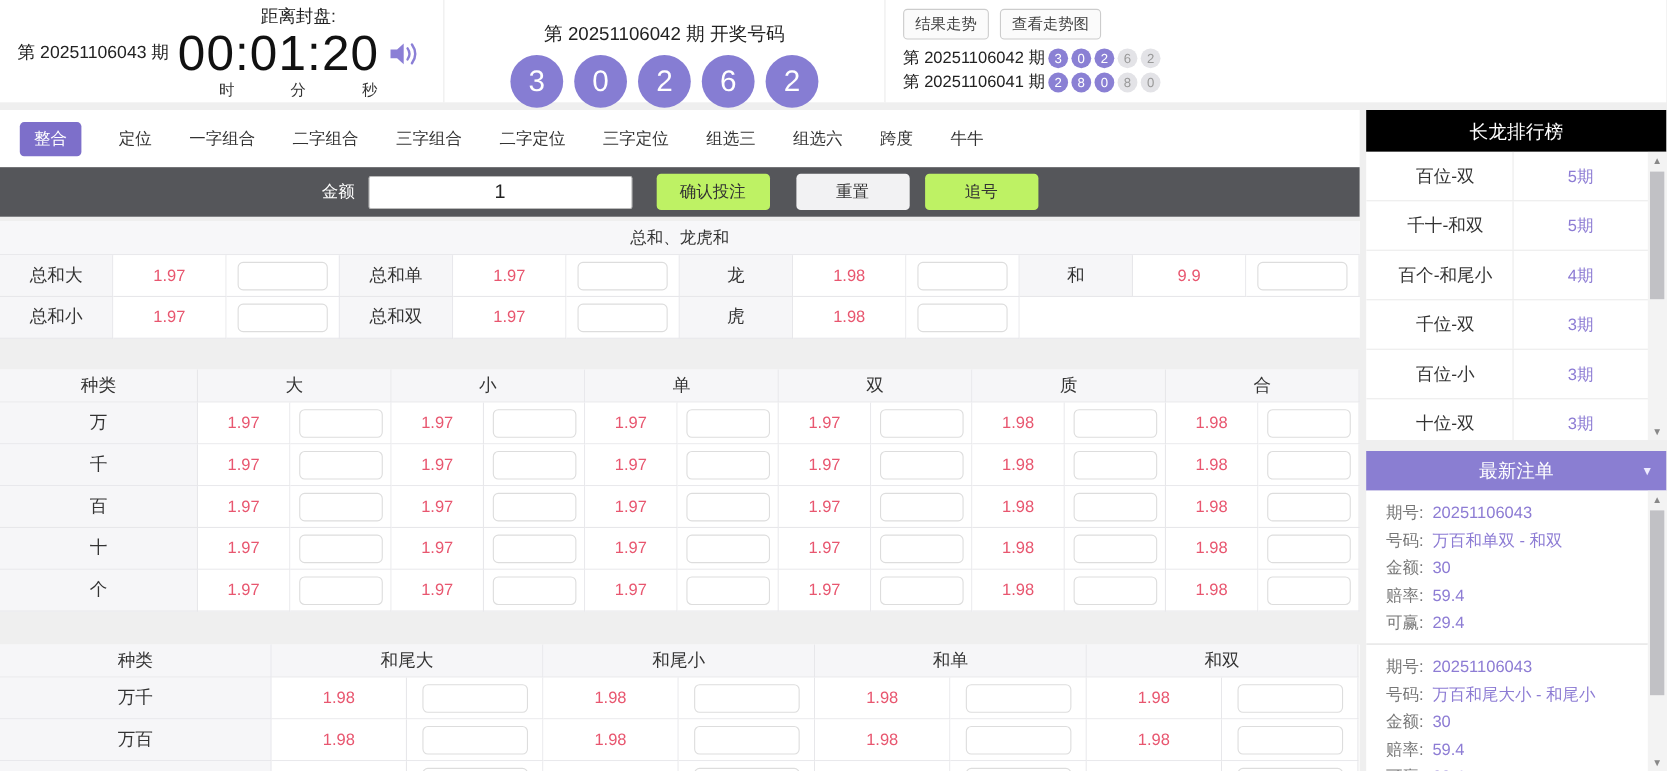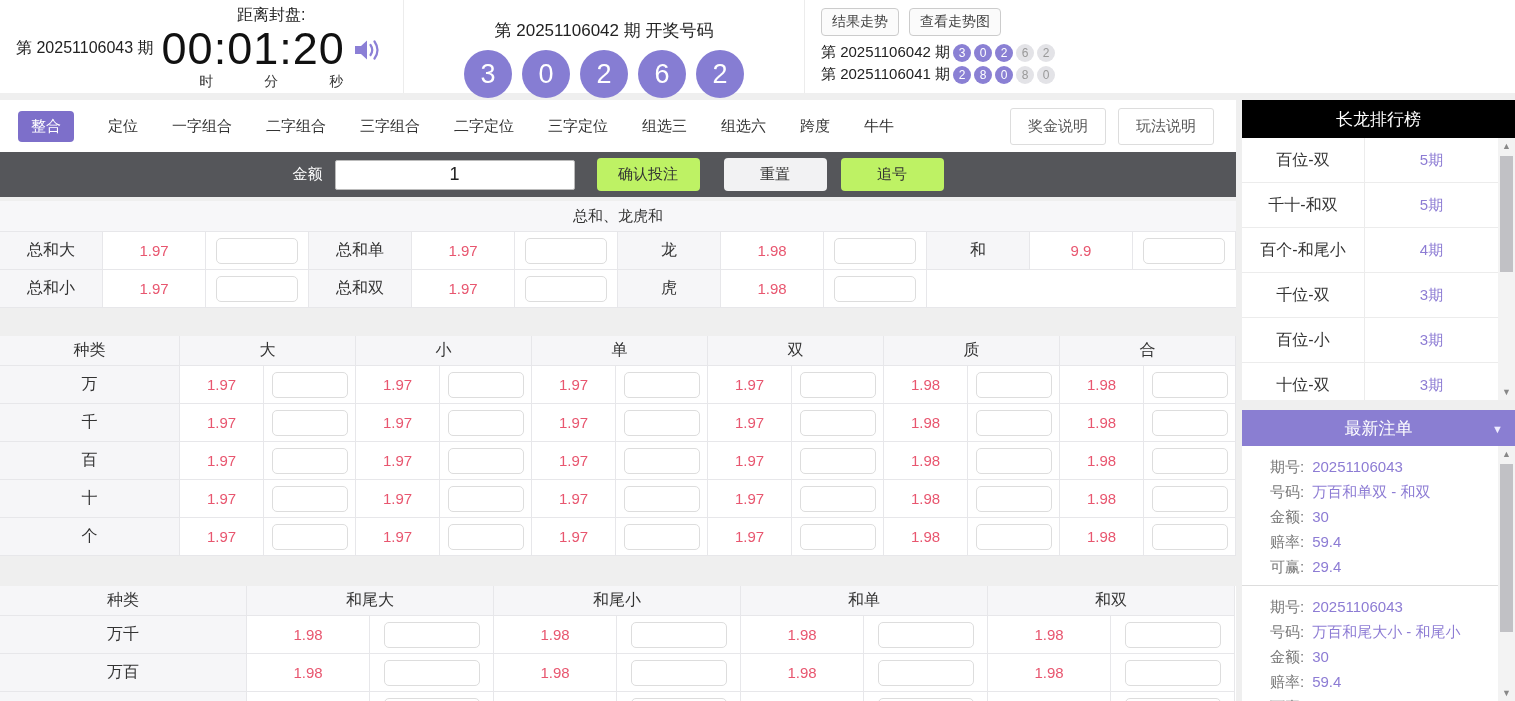--- a/index.html
+++ b/index.html
@@ -81,28 +81,28 @@
   .t-head { display:flex; height:30px; }
   .hcell { font-size:16px; color:#333; }
   .t-row { display:flex; height:38px; }
 
   
   .panel-head { height:38px; background:#000000; color:#fff; font-size:17px;
     display:flex; align-items:center; justify-content:center; position:relative; }
   .panel-head.bets { height:36px; background:#8a7ed2; margin-top:0; }
   .caret { position:absolute; right:12px; top:13px; font-size:11px; color:#efecff; cursor:pointer; }
   .rank-list-wrap { height:262px; background:#fff; position:relative; overflow:hidden; }
-  .rank-row { display:flex; height:45px; border-bottom:1px solid #ececec; }
+  .rank-row { display:flex; height:45px; border-bottom:1px solid #ececec;padding-left:11px; }
   .rank-name { width:123px; display:flex; align-items:center; justify-content:center;
     font-size:16px; color:#333; border-right:1px solid #ececec; }
   .rank-streak { flex:1; display:flex; align-items:center; justify-content:center;
     font-size:15px; color:#8d7cd4; margin-right:17px; }
   .bets-panel { margin-top:10px; }
   .bets-wrap { height:255px; background:#fff; position:relative; overflow:hidden; }
-  .bet-entry { padding:8px 0 6px 28px; border-bottom:1px solid #ddd; }
+  .bet-entry { padding:8px 0 6px 18px; border-bottom:1px solid #ddd; }
   .bet-entry:last-child { border-bottom:none; }
   .bet-line { font-size:15px; line-height:25px; display:flex; }
   .bet-line .fl { color:#777; margin-right:8px; white-space:nowrap; }
   .bet-line .fv { color:#8d7cd4; }
 
   
   .vscroll { position:absolute; top:0; right:0; bottom:0; width:17px; background:#f3f3f3; }
   .sb-arrow { height:16px; display:flex; align-items:center; justify-content:center;
     font-size:9px; color:#888; cursor:pointer; }
   .sb-arrow.down { position:absolute; bottom:0; left:0; right:0; }
@@ -183,24 +183,20 @@
             <div class="tab">一字组合</div>
             <div class="tab">二字组合</div>
             <div class="tab">三字组合</div>
             <div class="tab">二字定位</div>
             <div class="tab">三字定位</div>
             <div class="tab">组选三</div>
             <div class="tab">组选六</div>
             <div class="tab">跨度</div>
             <div class="tab">牛牛</div>
           </div>
-        <div class="help-btns" id="help-btns">
-            <button class="help-btn">奖金说明</button>
-            <button class="help-btn">玩法说明</button>
-          </div>
       </div>
 
       <div class="toolbar">
         <span class="amt-label">金额</span>
         <input class="amt-input" type="text" value="1" style="">
         <span id="toolbar-btns" style="display:flex;align-items:center">
             <button class="tb-btn b1">确认投注</button>
             <button class="tb-btn light">重置</button>
             <button class="tb-btn b3">追号</button>
           </span>

